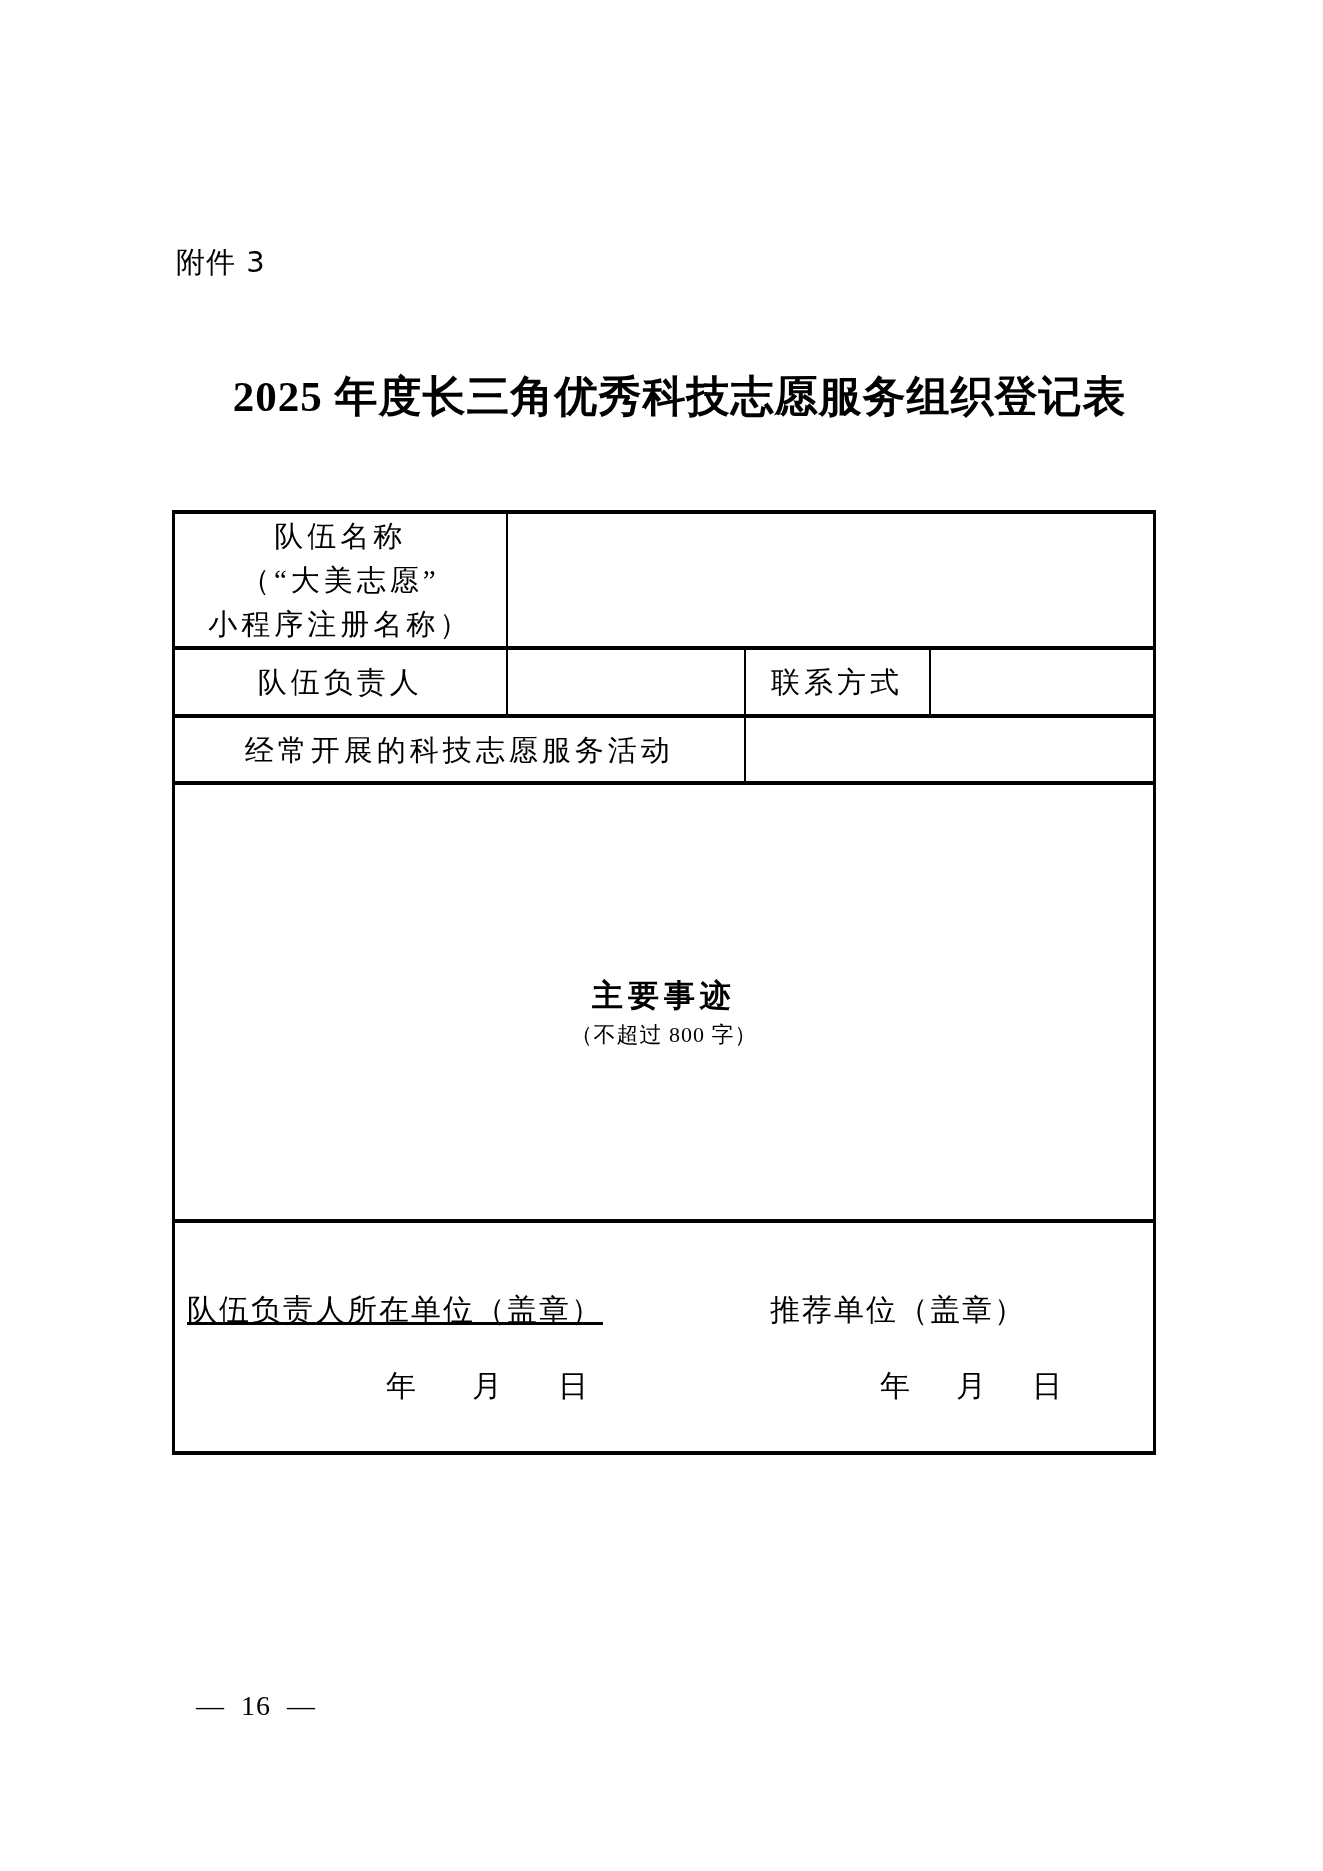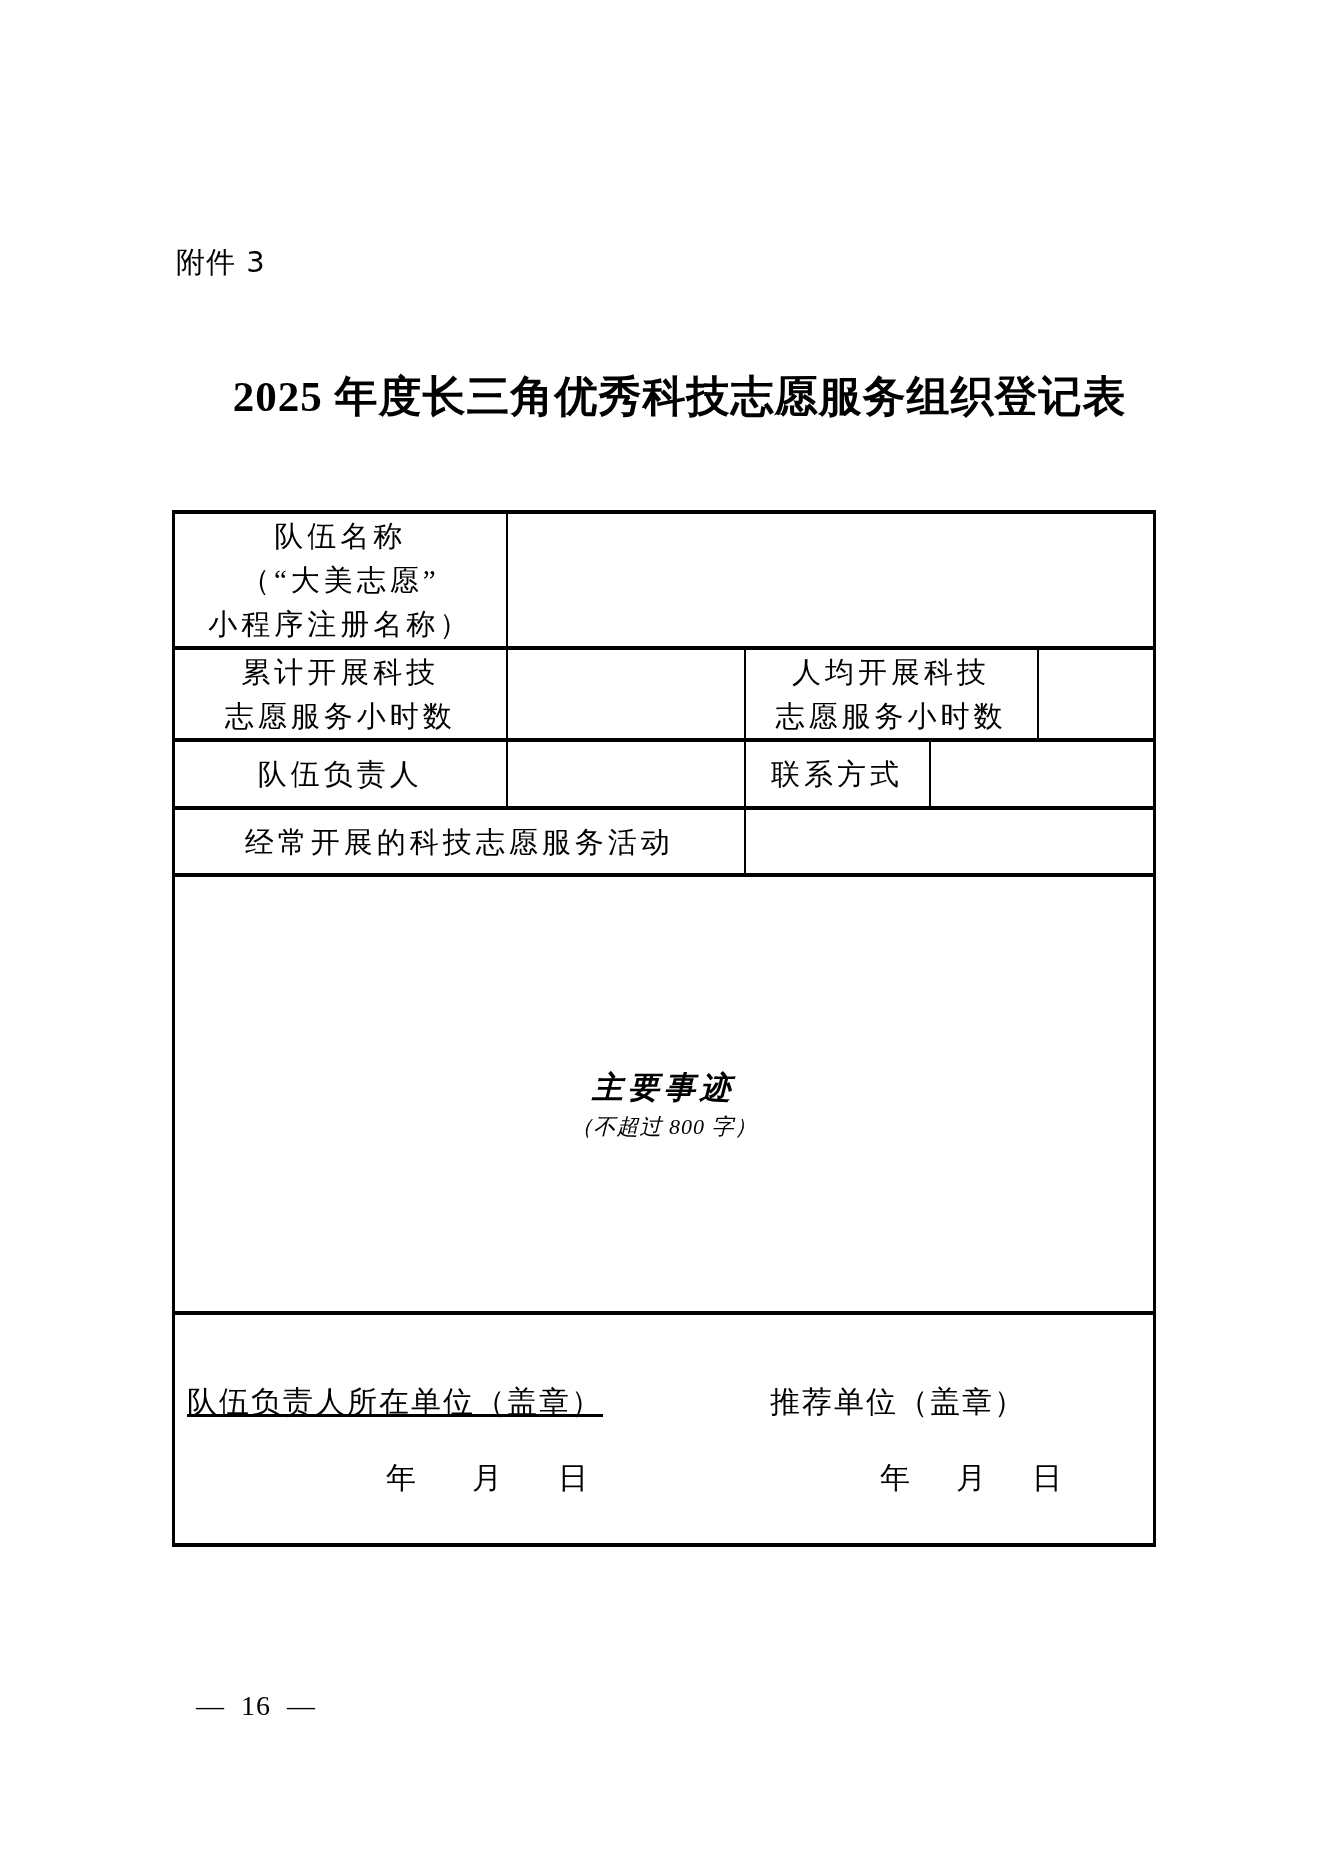--- a/index.html
+++ b/index.html
@@ -53,21 +53,21 @@
     font-family: "Liberation Serif", "DejaVu Serif", serif;
     font-size: 29px;
     letter-spacing: 4px;
     line-height: 44px;
   }
   tr.r1 { height: 135px; }
   tr.r2 { height: 89px; }
   tr.r3 { height: 91px; }
   tr.r4 { height: 68px; }
   tr.r5 { height: 67px; }
-  tr.r6 { height: 438px; font-style: italic; }
+  tr.r6 { height: 438px; }
   tr.r7 { height: 232px; }
   td.twoline { line-height: 42px; }
   td.activities { letter-spacing: 7px; }
   td.deeds {
     vertical-align: top;
   }
   .deeds-title {
     margin-top: 18px;
     font-family: "DejaVu Sans", "Liberation Sans", sans-serif;
     font-weight: 700;
@@ -121,32 +121,20 @@
         <tr class="r1">
       <td>
         <div>队伍名称</div>
         <div>（“大美志愿”</div>
         <div>小程序注册名称）</div>
       </td>
       <td colspan="4"></td>
     </tr>
 
 
-    <tr class="r3">
-      <td class="twoline">
-        <div>累计开展科技</div>
-        <div>志愿服务小时数</div>
-      </td>
-      <td></td>
-      <td colspan="2" class="twoline">
-        <div>人均开展科技</div>
-        <div>志愿服务小时数</div>
-      </td>
-      <td></td>
-    </tr>
 
     <tr class="r4">
       <td>队伍负责人</td>
       <td></td>
       <td>联系方式</td>
       <td colspan="2"></td>
     </tr>
 
     <tr class="r5">
       <td colspan="2" class="activities">经常开展的科技志愿服务活动</td>

